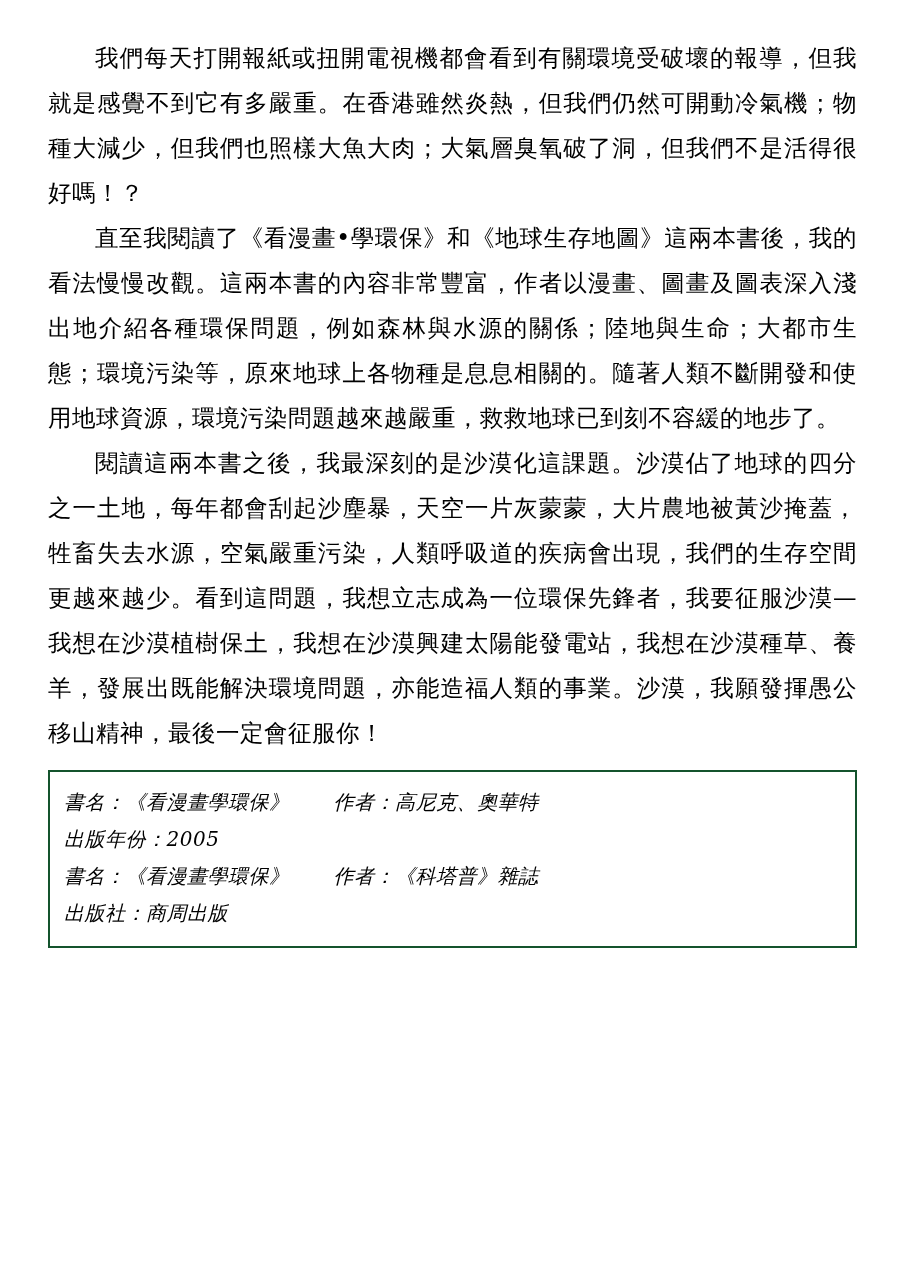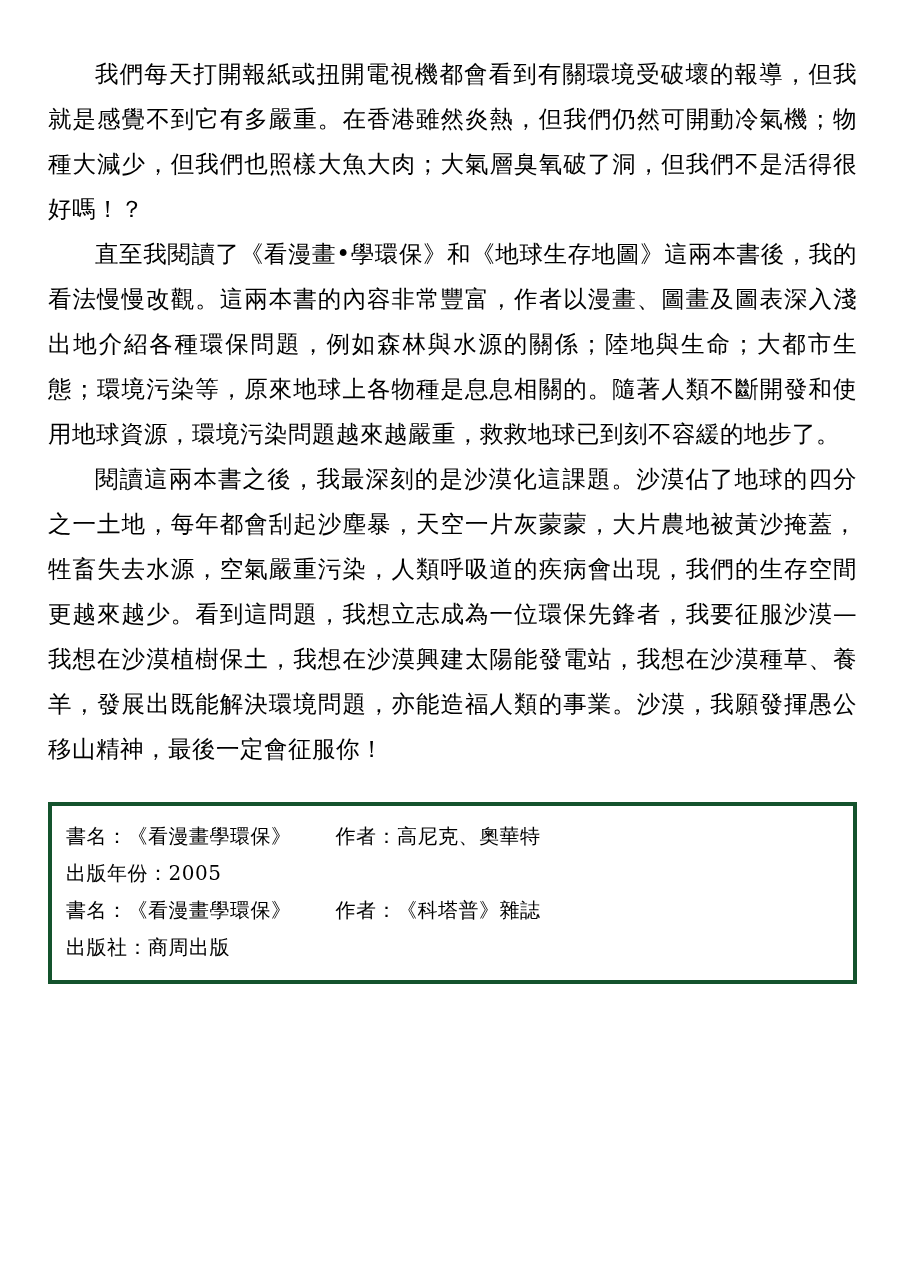--- a/index.html
+++ b/index.html
@@ -12,39 +12,40 @@
     height: 1280px;
     font-family: "DejaVu Serif", "Liberation Serif", serif;
     color: #000000;
     position: relative;
     overflow: hidden;
   }
   .page {
     width: 905px;
     height: 1280px;
     box-sizing: border-box;
-    padding: 52px 48px 20px 48px;
+    padding: 36px 48px 20px 48px;
     position: relative;
   }
   .essay {
     font-size: 23.5px;
     line-height: 45px;
     letter-spacing: 0.5px;
     text-align: justify;
     text-justify: inter-character;
   }
   .essay p {
     margin: 0 0 0 0;
     text-indent: 2em;
   }
   .book-box {
-    margin-top: 30px;
-    border: 4px solid #14532d;
+    margin-top: 14px;
+    border: 2px solid #14532d;
     box-sizing: border-box;
     padding: 12px 14px 14px 14px;
+    font-style: italic;
   }
   .book-line {
     font-size: 20px;
     line-height: 37px;
     letter-spacing: 0.5px;
     white-space: nowrap;
   }
   .gap {
     display: inline-block;
     width: 2.2em;

